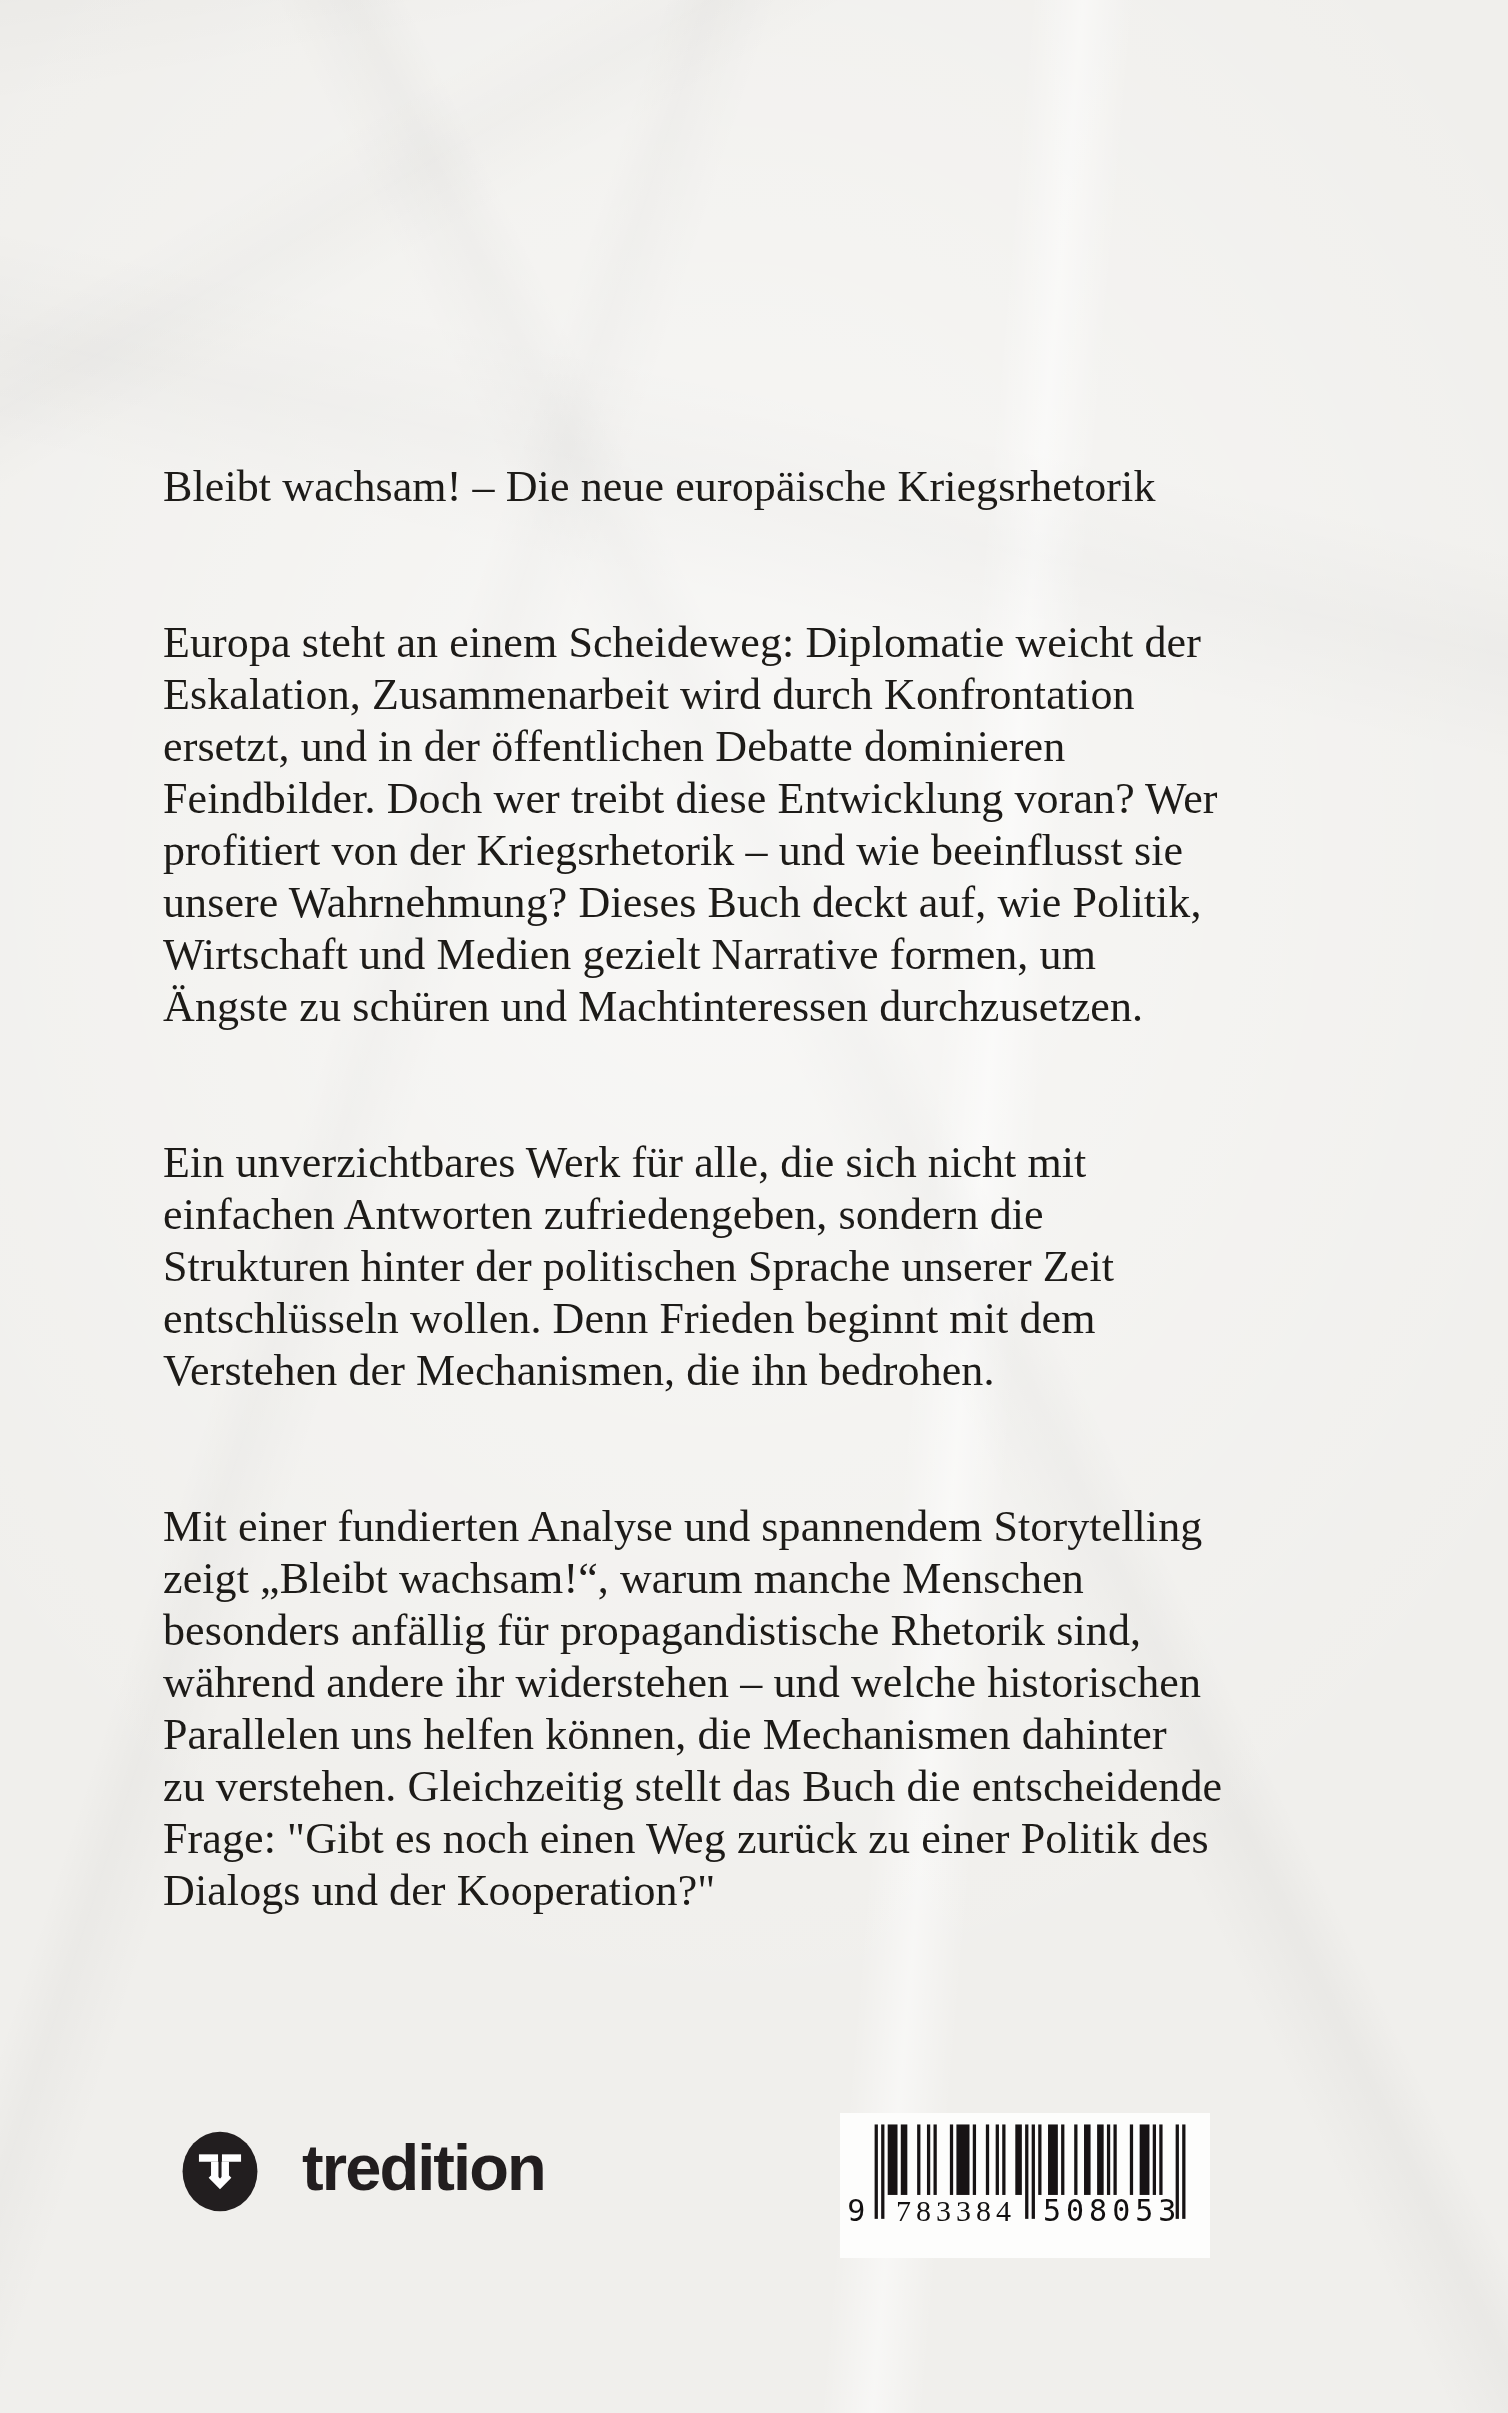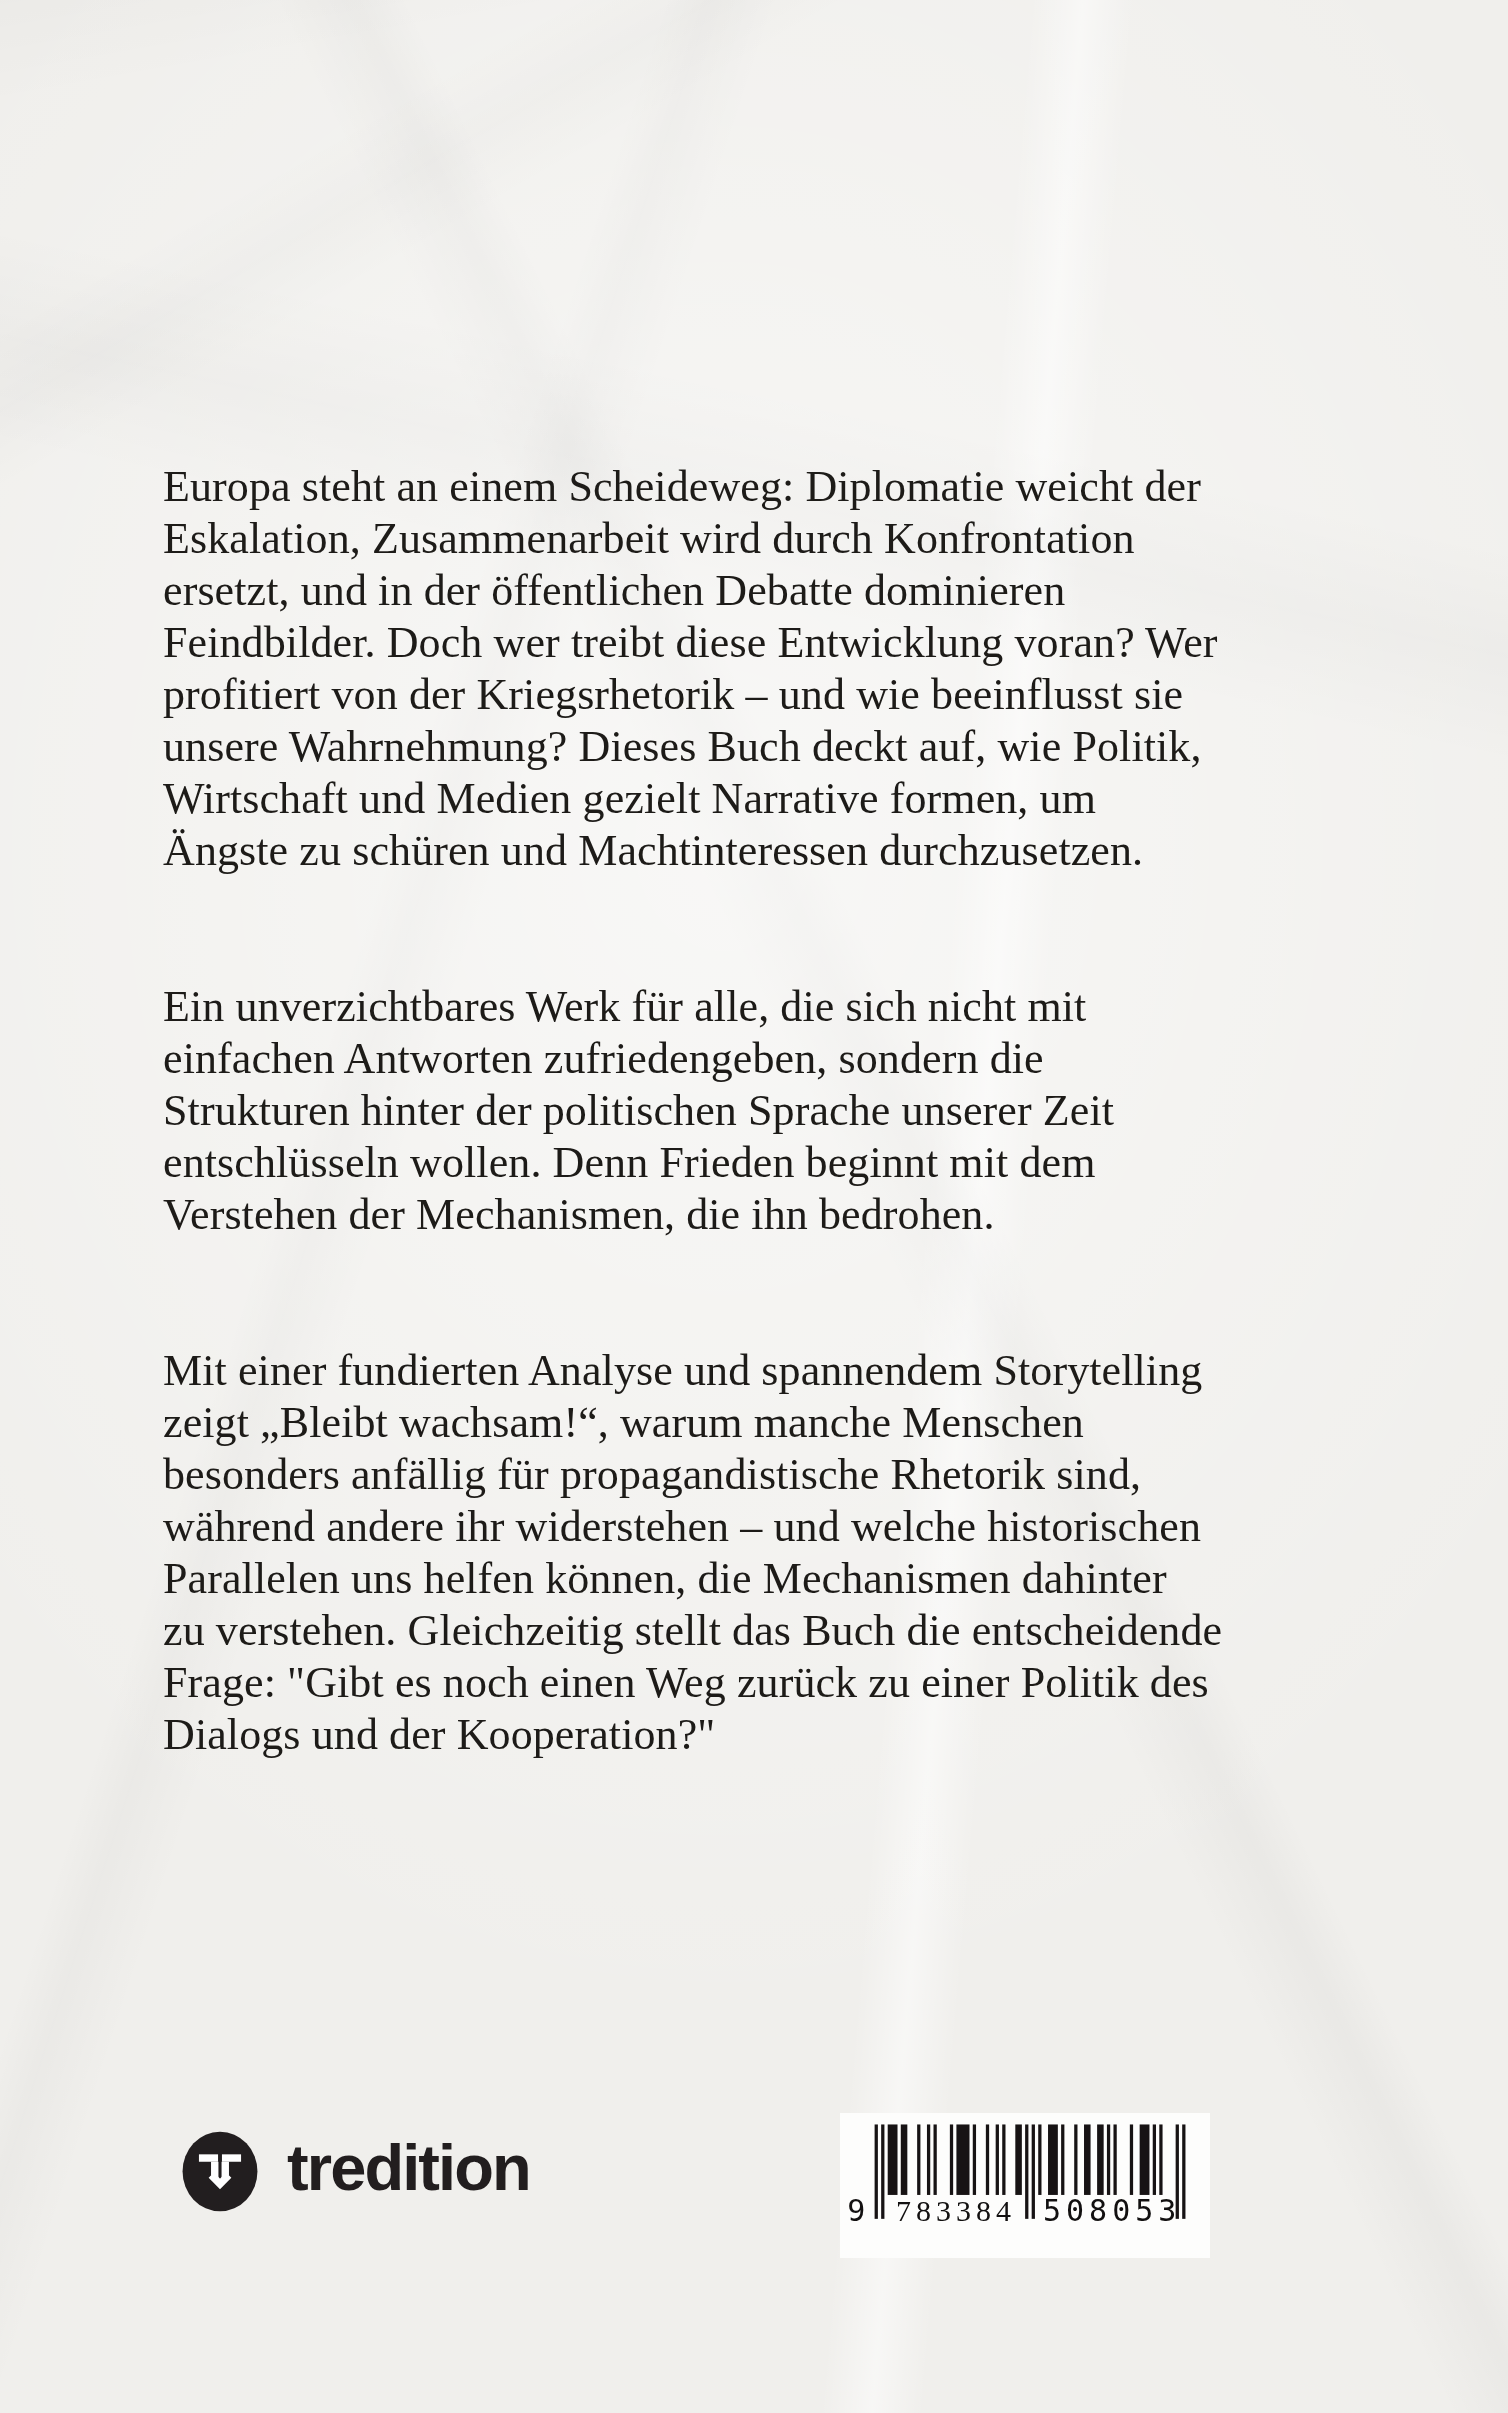--- a/index.html
+++ b/index.html
@@ -42,21 +42,21 @@
     font-size:44px;
     font-weight:normal;
     line-height:52px;
     margin:0 0 52px 0;
     white-space:pre-line;
   }
   .blurb p{margin:0 0 52px 0;}
   .publisher-row{
     position:absolute;
     left:181px; top:2129px; height:84px;
-    display:flex; align-items:center; gap:28px;
+    display:flex; align-items:center; gap:43px;
   }
   .logo-mark{display:block;color:var(--logo);}
   .wordmark{
     font-family:"Liberation Sans","DejaVu Sans",sans-serif;
     font-weight:700;
     font-size:65px;
     letter-spacing:-1.9px;
     color:var(--logo);
     padding-bottom:6.3px;
   }
@@ -78,20 +78,21 @@
   .bc-first{left:1.3px;width:30px;}
   .bc-left{left:45px;width:137px;letter-spacing:5px;text-indent:5px;font-family:Liberation Serif, serif;}
   .bc-right{left:198px;width:137px;letter-spacing:5px;text-indent:5px;}
 </style>
 </head>
 <body>
 
 <div class="page">
 
   <div class="blurb">
+    <h1>Bleibt wachsam! – Die neue europäische Kriegsrhetorik</h1>
     <p>Europa steht an einem Scheideweg: Diplomatie weicht der
 Eskalation, Zusammenarbeit wird durch Konfrontation
 ersetzt, und in der öffentlichen Debatte dominieren
 Feindbilder. Doch wer treibt diese Entwicklung voran? Wer
 profitiert von der Kriegsrhetorik – und wie beeinflusst sie
 unsere Wahrnehmung? Dieses Buch deckt auf, wie Politik,
 Wirtschaft und Medien gezielt Narrative formen, um
 Ängste zu schüren und Machtinteressen durchzusetzen.</p>
     <p>Ein unverzichtbares Werk für alle, die sich nicht mit
 einfachen Antworten zufriedengeben, sondern die

